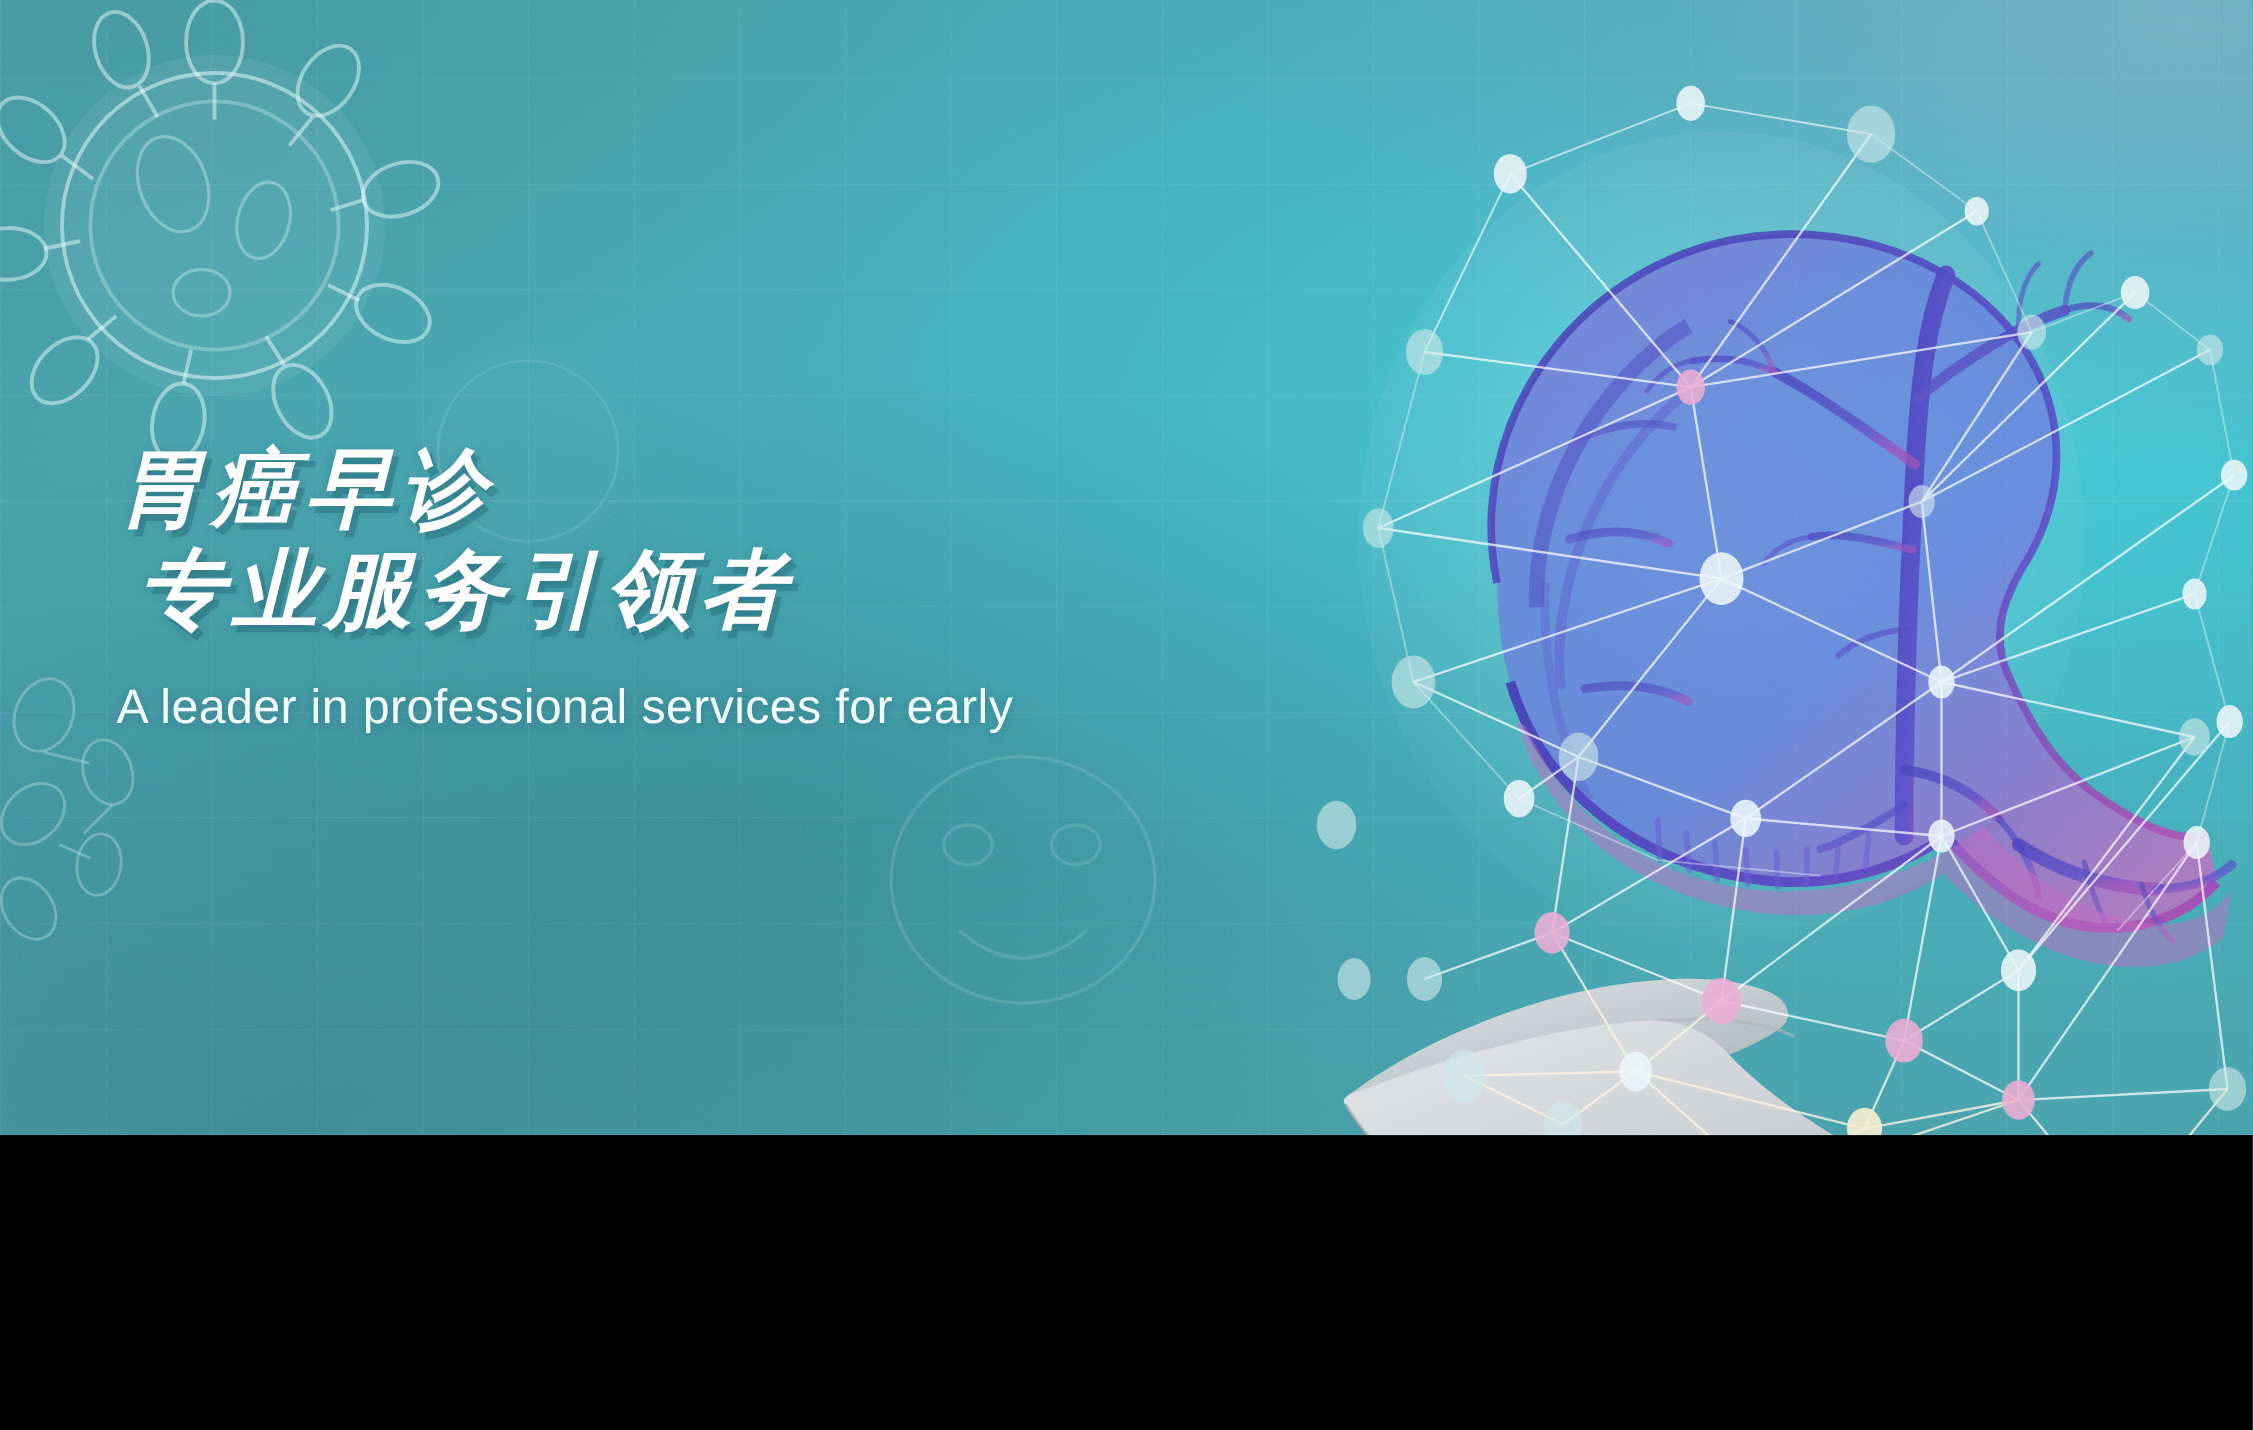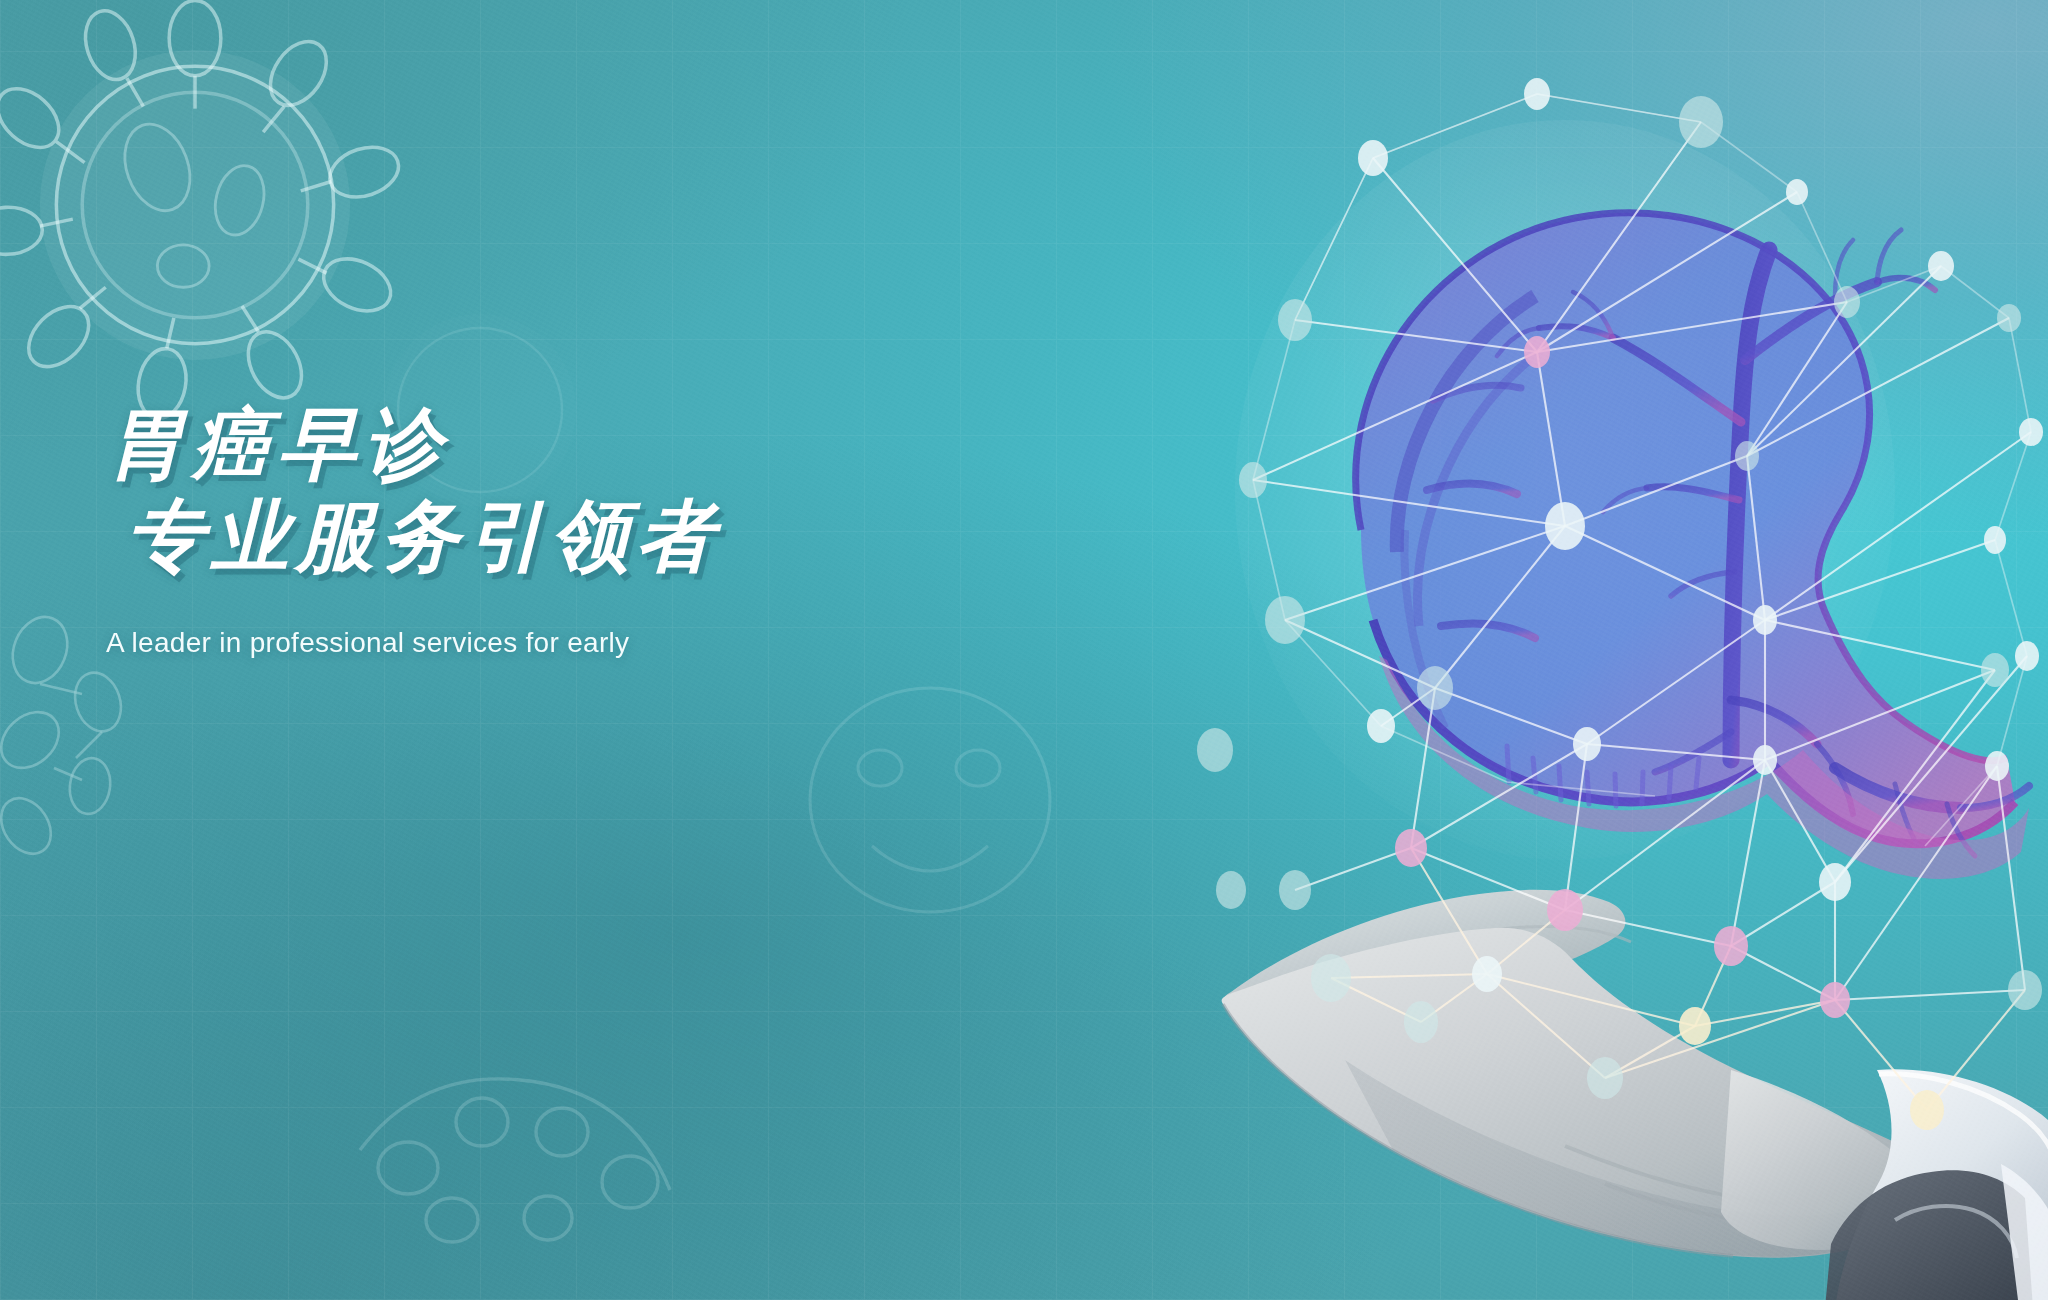--- a/index.html
+++ b/index.html
@@ -1,17 +1,17 @@
 <!DOCTYPE html>
 <html><head>
 <meta charset="utf-8">
 <style>
   html,body{margin:0;padding:0;background:#000;}
   .stage{
-    position:relative;width:2048px;height:1300px;overflow:hidden;
+    position:relative;width:2048px;height:1032px;overflow:hidden;
     font-family:"Liberation Sans","DejaVu Sans",sans-serif;
     background:#4aa8b2;
   }
 
   
   .bg-base{
     position:absolute;inset:0;
     background:
       radial-gradient(120% 95% at 88% 36%, #46c9d4 0%, #45c2cf 16%, #46b4c0 34%, #49a9b4 52%, #49a2ac 70%, #4b9ba6 100%),
       linear-gradient(120deg,#3f9ca4 0%,#48aab2 40%,#4cbcc6 72%,#52c7cf 100%);
@@ -57,21 +57,21 @@
   .h-zh{
     color:#ffffff;
     font-weight:bold;font-style:italic;
     font-size:78px;line-height:92px;letter-spacing:8px;
     text-shadow:5px 6px 0 rgba(36,104,118,.42), 0 2px 10px rgba(20,80,92,.25);
     white-space:nowrap;
   }
   .h-zh.l2{letter-spacing:7px;margin-left:20px;}
   .sub-en{
     margin-top:30px;
-    color:#f3fcfd;font-size:28px;line-height:62px;font-weight:400;
+    color:#f3fcfd;font-size:44px;line-height:62px;font-weight:400;
     letter-spacing:.3px;
     text-shadow:0 2px 8px rgba(25,85,96,.35);
     max-width:1010px;
   }
 
   
   .art{position:absolute;left:1135px;top:60px;width:940px;height:1248px;}
   .art svg{display:block;width:100%;height:100%;overflow:visible;}
 
   

